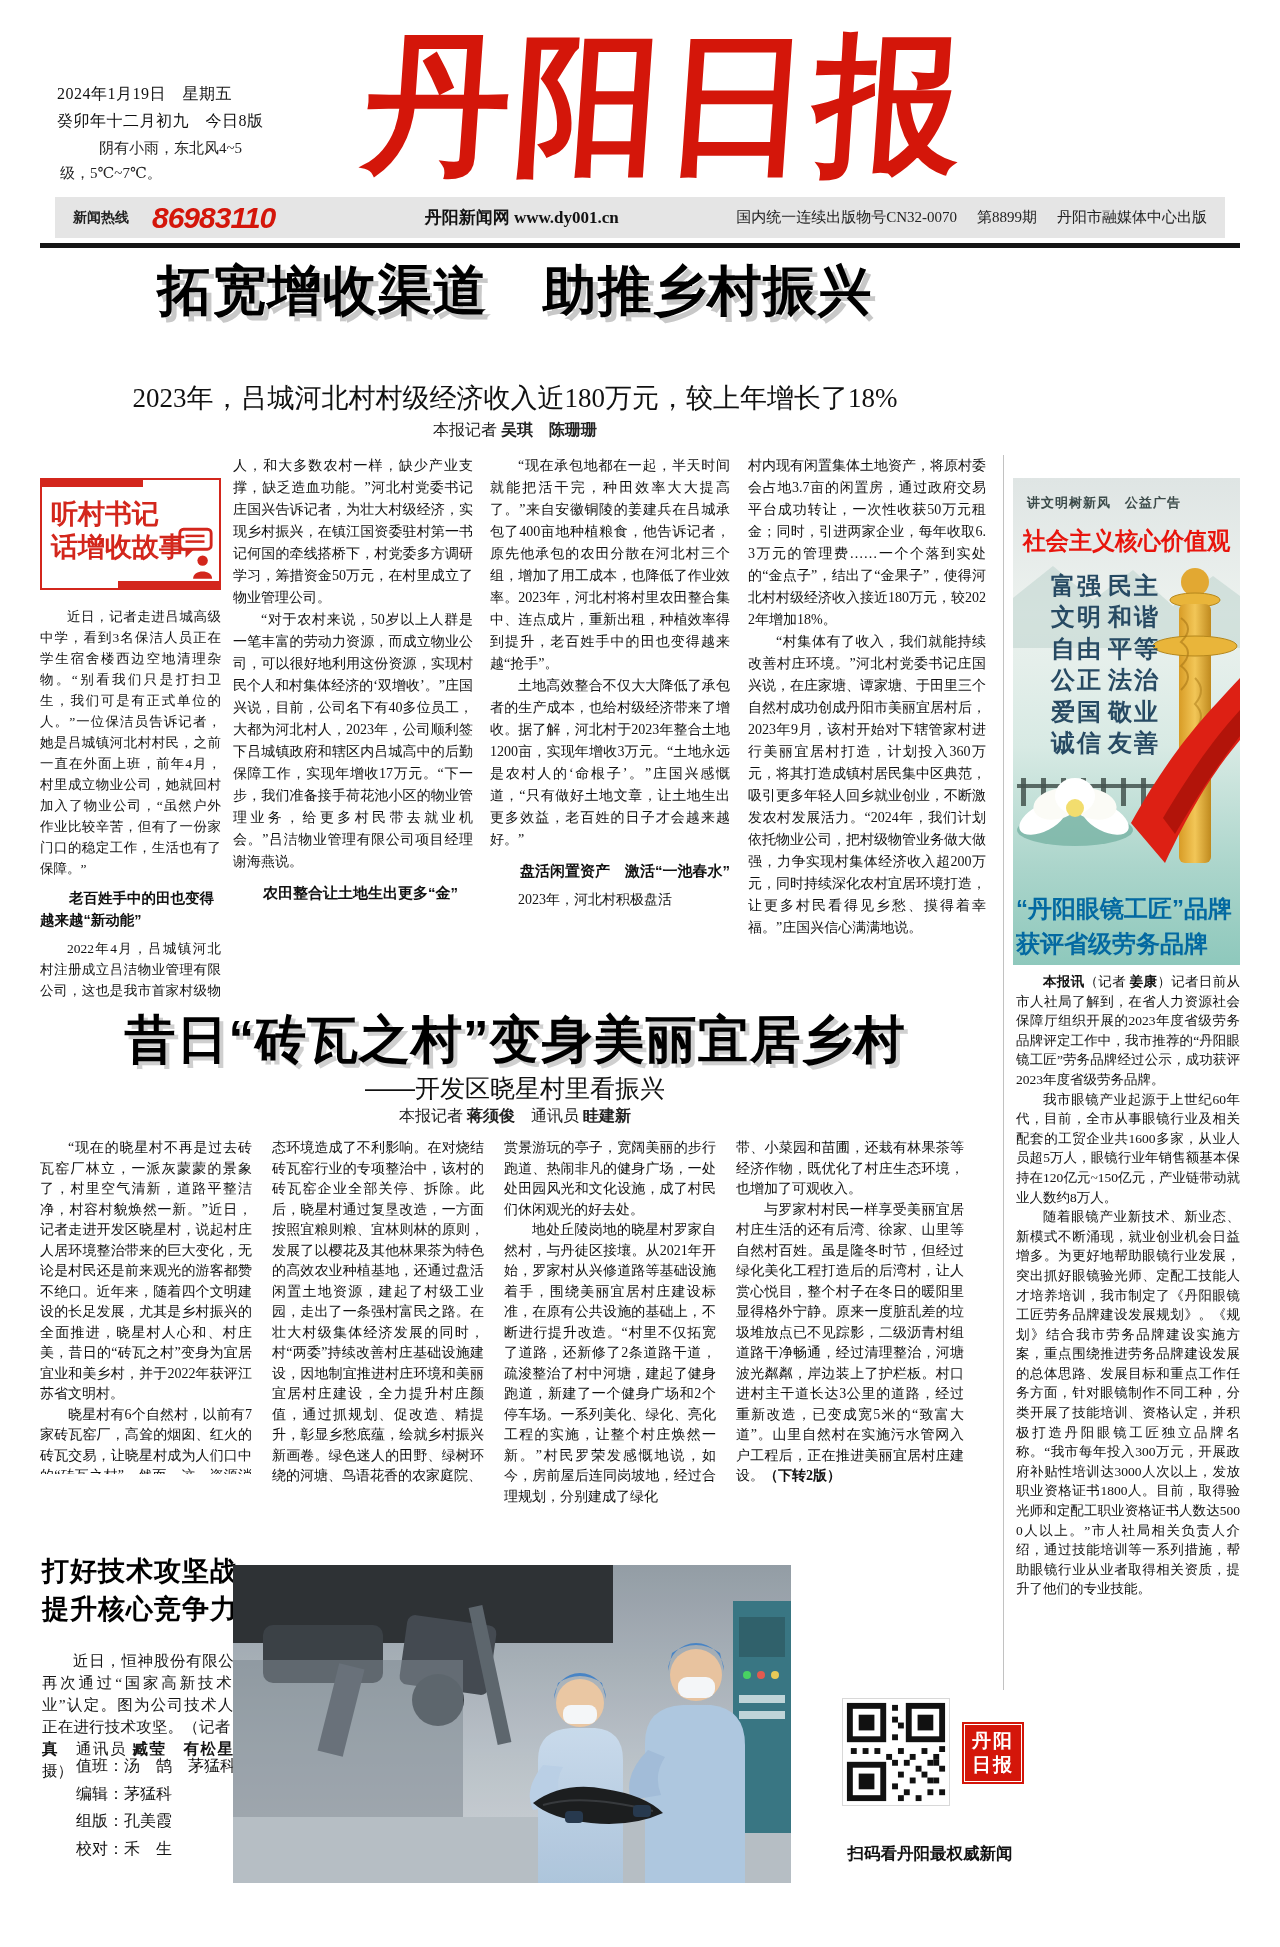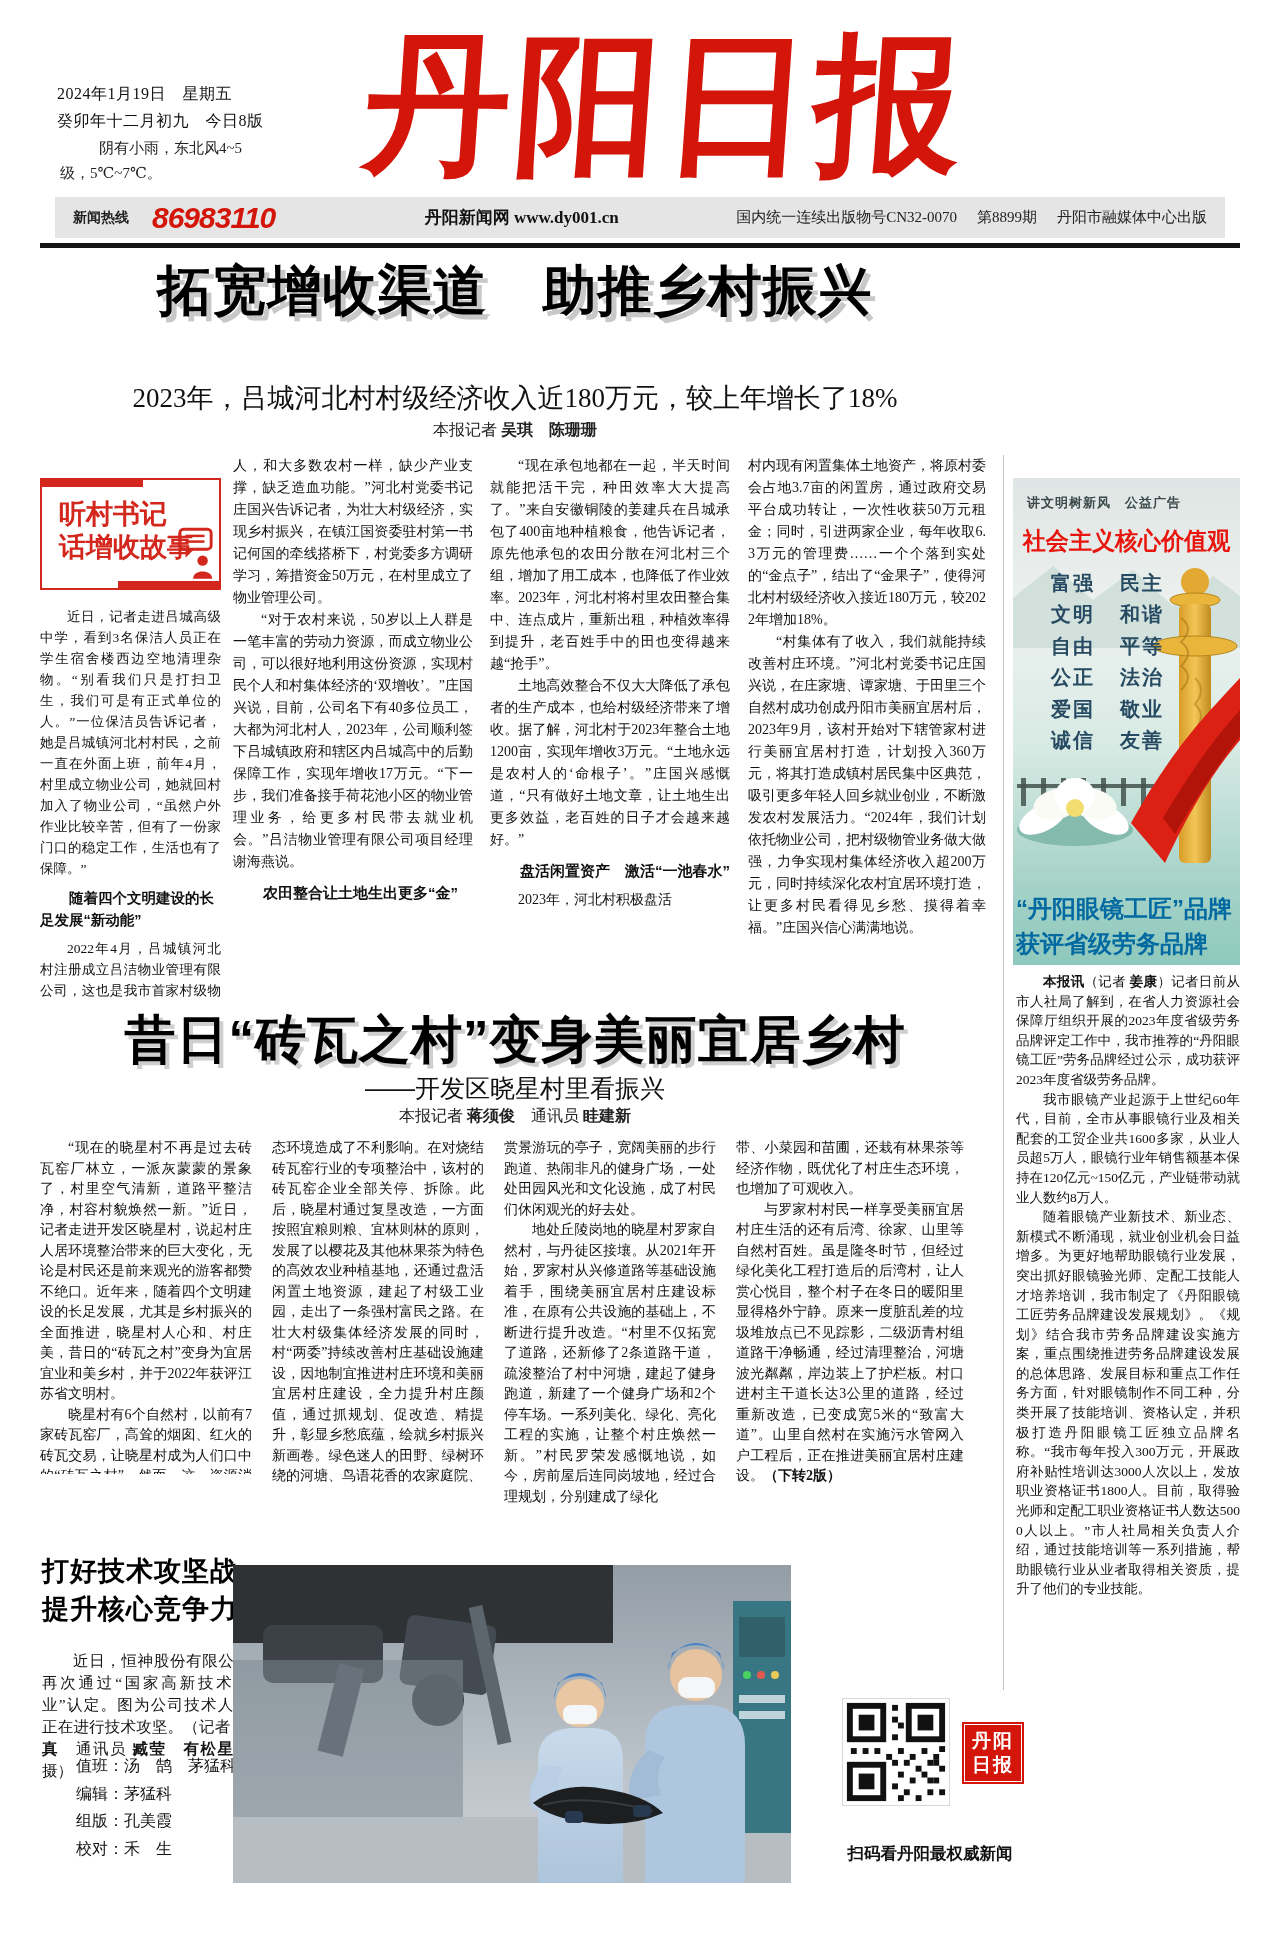--- a/index.html
+++ b/index.html
@@ -36,21 +36,21 @@
   .l-col1{left:40px;top:455px;width:181px;height:548px;}
   .l-col1 .body-p{font-size:13.5px;line-height:21px;}
   .l-col1 .col-sub{font-size:14.5px;line-height:21.5px;}
   .l-col2{left:233px;top:455px;width:240px;height:545px;}
   .l-col3{left:490px;top:455px;width:240px;height:545px;}
   .l-col4{left:748px;top:455px;width:238px;height:545px;}
   
   .badge{position:relative;margin-top:23px;height:112px;border:2px solid #d3261c;box-sizing:border-box;margin-bottom:16px;}
   .badge:before{content:"";position:absolute;top:-2px;left:-2px;width:58%;height:9px;background:#d3261c;}
   .badge:after{content:"";position:absolute;bottom:-2px;right:-2px;width:58%;height:9px;background:#d3261c;}
-  .badge-text{padding:18px 0 0 17px;color:#d3261c;font-weight:900;font-size:27px;line-height:33px;
+  .badge-text{padding:18px 0 0 9px;color:#d3261c;font-weight:900;font-size:27px;line-height:33px;
               font-family:"Liberation Sans","DejaVu Sans",sans-serif;white-space:nowrap;}
   .badge-icon{position:absolute;right:5px;bottom:9px;width:38px;height:52px;}
   
   .v2-headline{left:40px;top:1006px;width:950px;text-align:center;font-size:51px;font-weight:900;
                white-space:nowrap;color:#000;text-shadow:4px 4px 0 #cfcfcf;letter-spacing:1px;}
   .v2-dek{left:40px;top:1072px;width:950px;text-align:center;font-size:25px;color:#111;
           font-family:"Liberation Sans","DejaVu Sans",sans-serif;font-weight:500;}
   .v2-byline{left:40px;top:1106px;width:950px;}
   .v2-col{top:1138px;height:424px;}
   .v2-col .body-p{line-height:20.5px;}
@@ -75,22 +75,22 @@
   .qr-caption{left:812px;top:1843px;width:236px;text-align:center;font-size:16.5px;font-weight:bold;color:#111;}
   
   .divider{left:1003px;top:455px;width:1px;height:1235px;background:#c2c2c2;}
   .psa{left:1013px;top:478px;width:227px;height:487px;overflow:hidden;
        background:linear-gradient(180deg,#dfe5e4 0%,#edf2ef 28%,#d8eae4 55%,#abd5cb 80%,#8ec8bc 100%);}
   .psa-deco{position:absolute;left:0;top:0;}
   .psa-tagline{position:relative;margin:16px 0 0 14px;font-size:13px;font-weight:bold;color:#3c4b4a;letter-spacing:1px;z-index:2;}
   .psa-title{position:relative;margin-top:13px;text-align:center;color:#e8150d;font-size:24px;font-weight:900;
              font-family:"Liberation Sans","DejaVu Sans",sans-serif;white-space:nowrap;transform:scaleX(.96);z-index:2;}
   .psa-rows{position:relative;margin:13px 0 0 38px;z-index:2;}
-  .psa-row{height:31.4px;font-size:20px;font-weight:bold;color:#274a63;letter-spacing:2px;
-           font-family:Liberation Serif, serif;display:flex;gap:25px;}
+  .psa-row{height:31.4px;font-size:24px;font-weight:bold;color:#274a63;letter-spacing:2px;
+           font-family:Liberation Serif, serif;display:flex;gap:5px;}
   .glasses-headline{left:1016px;top:891px;width:224px;font-size:24px;font-weight:900;line-height:35px;
                     white-space:nowrap;color:#0369a1;}
   .glasses-body{left:1016px;top:972px;width:224px;height:706px;overflow:hidden;}
   .glasses-body .body-p{font-size:13.5px;line-height:19.6px;}
 </style>
 </head>
 <body>
 
 <div class="page">
 
@@ -132,21 +132,21 @@
           <rect x="4" y="2" width="33" height="21" rx="4" fill="none" stroke="#d3261c" stroke-width="3"></rect>
           <line x1="10" y1="9" x2="30" y2="9" stroke="#d3261c" stroke-width="2.6"></line>
           <line x1="10" y1="15" x2="30" y2="15" stroke="#d3261c" stroke-width="2.6"></line>
           <path d="M10,23 L10,32 L19,23 Z" fill="#d3261c"></path>
           <circle cx="28" cy="35" r="5.5" fill="#d3261c"></circle>
           <path d="M18,54 C18,44 38,44 38,54 Z" fill="#d3261c"></path>
         </svg>
       </span>
     </div>
     <p class="body-p">近日，记者走进吕城高级中学，看到3名保洁人员正在学生宿舍楼西边空地清理杂物。“别看我们只是打扫卫生，我们可是有正式单位的人。”一位保洁员告诉记者，她是吕城镇河北村村民，之前一直在外面上班，前年4月，村里成立物业公司，她就回村加入了物业公司，“虽然户外作业比较辛苦，但有了一份家门口的稳定工作，生活也有了保障。”</p>
-    <p class="col-sub">随着四个文明建设的长足发展“新动能”</p>
+    <p class="col-sub">老百姓手中的田也变得越来越“新动能”</p>
     <p class="body-p">2022年4月，吕城镇河北村注册成立吕洁物业管理有限公司，这也是我市首家村级物业公司。“河北村常住人口有6800多</p>
   </div>
 
   <div class="col l-col2">
     <p class="body-p noindent">人，和大多数农村一样，缺少产业支撑，缺乏造血功能。”河北村党委书记庄国兴告诉记者，为壮大村级经济，实现乡村振兴，在镇江国资委驻村第一书记何国的牵线搭桥下，村党委多方调研学习，筹措资金50万元，在村里成立了物业管理公司。</p>
     <p class="body-p">“对于农村来说，50岁以上人群是一笔丰富的劳动力资源，而成立物业公司，可以很好地利用这份资源，实现村民个人和村集体经济的‘双增收’。”庄国兴说，目前，公司名下有40多位员工，大都为河北村人，2023年，公司顺利签下吕城镇政府和辖区内吕城高中的后勤保障工作，实现年增收17万元。“下一步，我们准备接手荷花池小区的物业管理业务，给更多村民带去就业机会。”吕洁物业管理有限公司项目经理谢海燕说。</p>
     <p class="col-sub">农田整合让土地生出更多“金”</p>
   </div>
 
   <div class="col l-col3">

